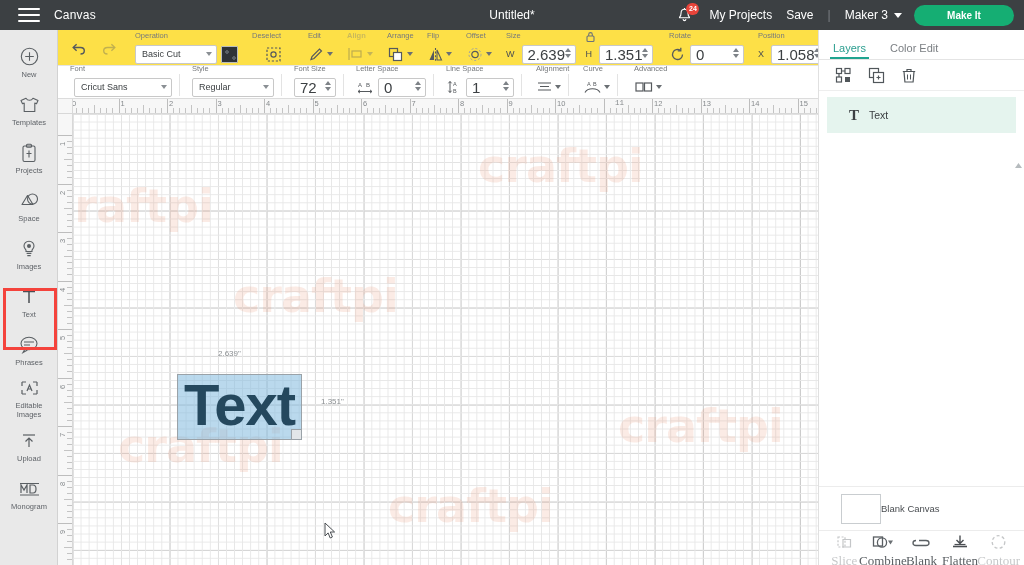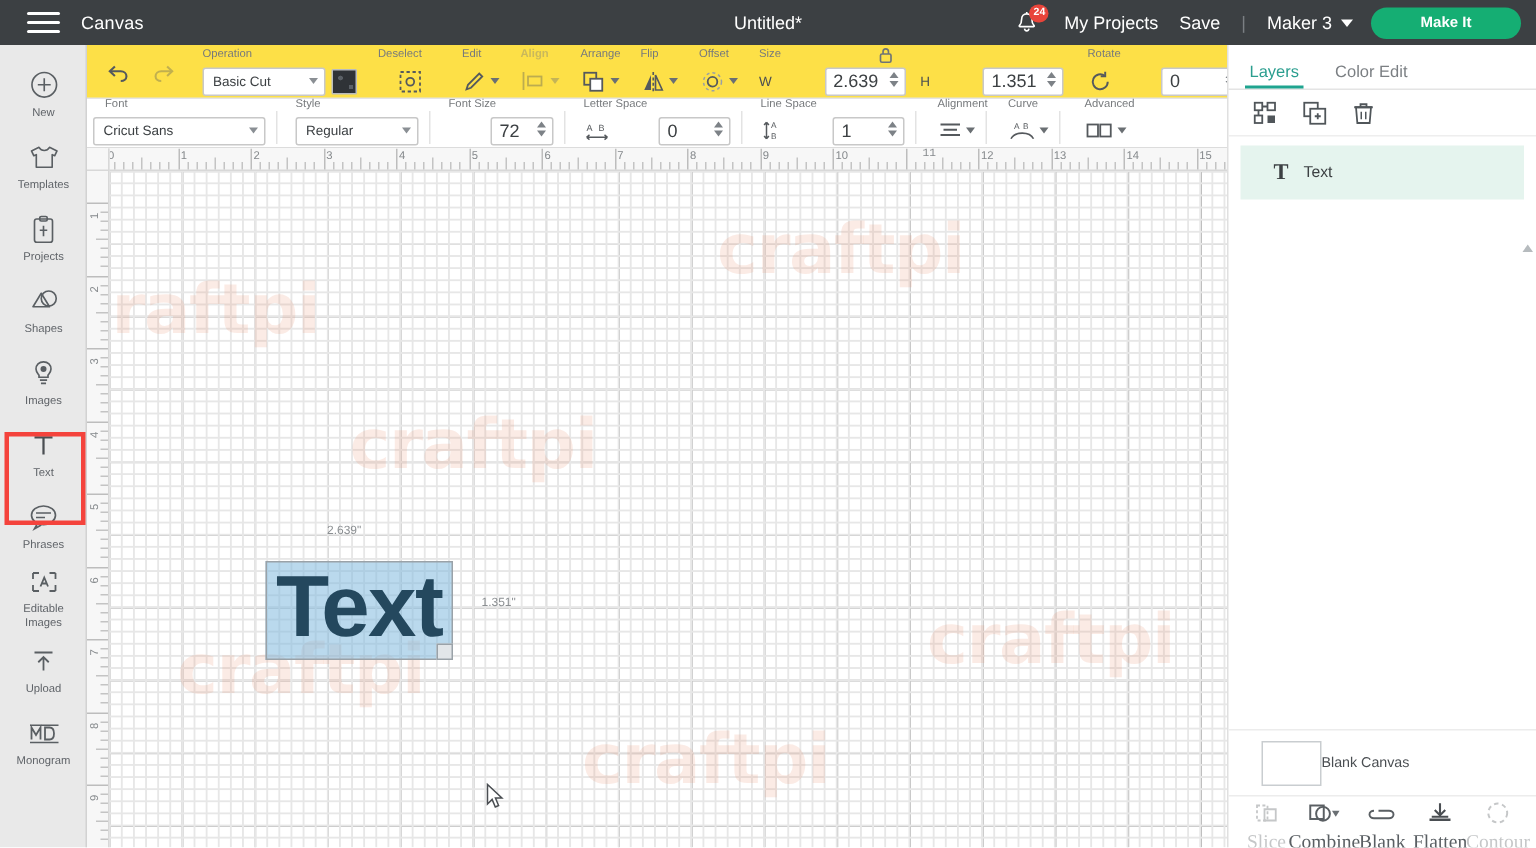--- a/index.html
+++ b/index.html
@@ -91,27 +91,27 @@
   .disabled .glab, .disabled .gbody { opacity: .38; font-weight: bold; }
 
   .sel {
     border: 1px solid #c8c8c8; border-radius: 2px; height: 19px;
     font-size: 9px; color: #3c4043; background: #fff;
     display: flex; align-items: center; padding: 0 4px 0 6px;
     position: relative; cursor: pointer; white-space: nowrap;
   }
   .sel .caret { position: absolute; right: 4px; width: 0; height: 0;
     border-left: 3px solid transparent; border-right: 3px solid transparent; border-top: 4px solid #8a8f94; }
-  .sel.w100 { width: 115px; }
+  .sel.w100 { width: 98px; }
   .sel.w82 { width: 82px; }
 
   .numbox {
     border: 1px solid #c8c8c8; border-radius: 2px; height: 19px; width: 54px;
-    font-size: 12px; color: #3c4043; background: #fff;
-    display: flex; align-items: center; padding: 0 12px 0 5px; position: relative; margin-left: 28px;
+    font-size: 15px; color: #3c4043; background: #fff;
+    display: flex; align-items: center; padding: 0 12px 0 5px; position: relative;
   }
   .numbox.w42 { width: 42px; }
   .numbox.w48 { width: 48px; }
   .spin { position: absolute; right: 3px; top: 2px; width: 7px; height: 14px; }
   .spin i { display: block; width: 0; height: 0; border-left: 3px solid transparent; border-right: 3px solid transparent; }
   .spin i.up { border-bottom: 4px solid #7d8287; margin-bottom: 2px; }
   .spin i.dn { border-top: 4px solid #7d8287; }
   .flab { font-size: 9px; color: #4a4e52; margin-right: 3px; }
 
   .iconbtn {
@@ -301,21 +301,21 @@
       <div class="sb-lab">Projects</div>
     </div>
 
     <div class="sb-item">
       <div class="sb-ico">
         <svg width="21" height="19" viewBox="0 0 21 19">
           <path d="M3 13.5 8.5 4.5 14 13.5z" fill="none" stroke="#5a5f63" stroke-width="1.1" stroke-linejoin="round"></path>
           <circle cx="13.5" cy="8" r="5" fill="none" stroke="#5a5f63" stroke-width="1.1"></circle>
         </svg>
       </div>
-      <div class="sb-lab">Shapes</div>
+      <div class="sb-lab">Space</div>
     </div>
 
     <div class="sb-item">
       <div class="sb-ico">
         <svg width="16" height="20" viewBox="0 0 16 20">
           <path d="M8 2.2c-3 0-5 2.1-5 4.8 0 2 1.2 3 2 4.1v1.4h6v-1.4c.8-1.1 2-2.1 2-4.1 0-2.7-2-4.8-5-4.8z" fill="none" stroke="#5a5f63" stroke-width="1.1"></path>
           <path d="M5.6 14.4h4.8M6.3 16.6h3.4" stroke="#5a5f63" stroke-width="1.1"></path>
           <circle cx="8" cy="7" r="2" fill="#5a5f63"></circle>
         </svg>
       </div>
@@ -550,21 +550,21 @@
               <i class="up"></i>
               <i class="dn"></i>
             </span>
         </div>
       </div>
     </div>
   </div>
 
   <div class="toolbar2">
 
-    <div class="grp" style="padding-left:4px">
+    <div class="grp" style="padding-left:16px">
       <div class="glab" style="left:12px">Font</div>
       <div class="gbody">
         <div class="sel w100">
           <span>Cricut Sans</span>
           <i class="caret"></i>
         </div>
       </div>
     </div>
 
     <div class="vdiv"></div>

